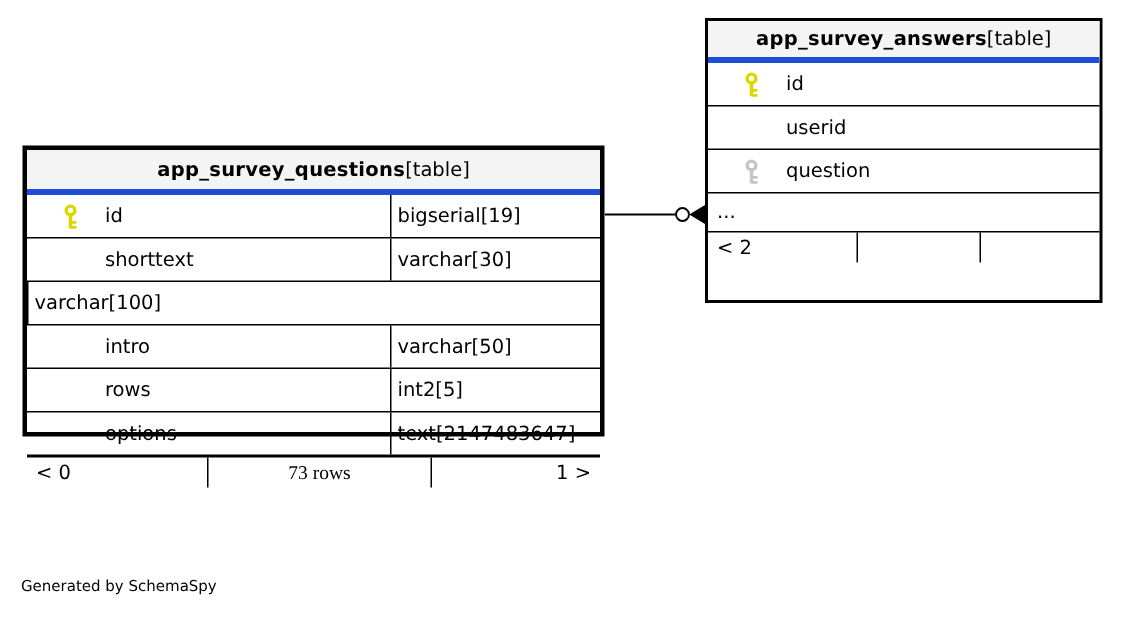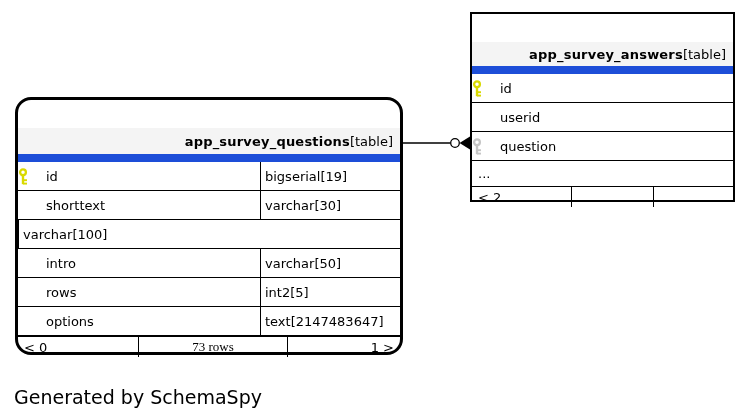--- a/index.html
+++ b/index.html
@@ -18,52 +18,51 @@
     overflow: hidden;
   }
   .tbl {
     position: absolute;
     box-sizing: border-box;
     background: #ffffff;
     border: 3px solid #000000;
   }
   #tbl-questions {
     left: 15px; top: 97px;
-    width: 388px; height: 258px; border-radius: 16px;
+    width: 388px; height: 194px;
   }
   #tbl-answers {
     left: 470px; top: 12px;
     width: 265px; height: 190px;
     border-width: 2px;
   }
   .tbl-header {
     display: flex;
-    justify-content: flex-end;
+    justify-content: center;
     align-items: center;
     background: #f4f4f4;
-    border-bottom: 8px solid #1d4ed8;
+    border-bottom: 4px solid #1d4ed8;
     height: 26px;
     padding: 0 7px;
-    margin-top: 28px;
   }
   #tbl-answers .tbl-header { height: 24px; }
   .tname { font-weight: bold; letter-spacing: 0.2px; }
   .tbadge { font-weight: normal; }
   .row {
     display: flex;
     align-items: stretch;
     border-bottom: 1px solid #000000;
     height: 28px;
   }
   .row.last { border-bottom-width: 2px; height: 28px; gap: 13px; }
   .cell-name {
     flex: 1;
     display: flex;
     align-items: center;
-    padding-left: 0;
+    padding-left: 24px;
     min-width: 0;
   }
   .icon-slot {
     width: 16px;
     height: 17px;
     margin-right: 12px;
     display: inline-flex;
     align-items: center;
     justify-content: flex-start;
     flex: none;
@@ -103,21 +102,21 @@
   #tbl-answers .tbl-footer .f2 { width: 82px; justify-content: center; border-left: 1px solid #000; }
   #tbl-answers .tbl-footer .f3 { flex: 1; justify-content: flex-end; border-left: 1px solid #000; }
   .connector {
     position: absolute;
     left: 403px; top: 130px;
     width: 67px; height: 26px;
   }
   .credit {
     position: absolute;
     left: 14px; top: 386px;
-    font-size: 19px;
+    font-size: 10px;
   }
 </style>
 </head>
 <body>
 
 <div class="canvas">
 
   <div class="tbl" id="tbl-questions">
     <div class="tbl-header">
       <span class="tname">app_survey_questions</span>

